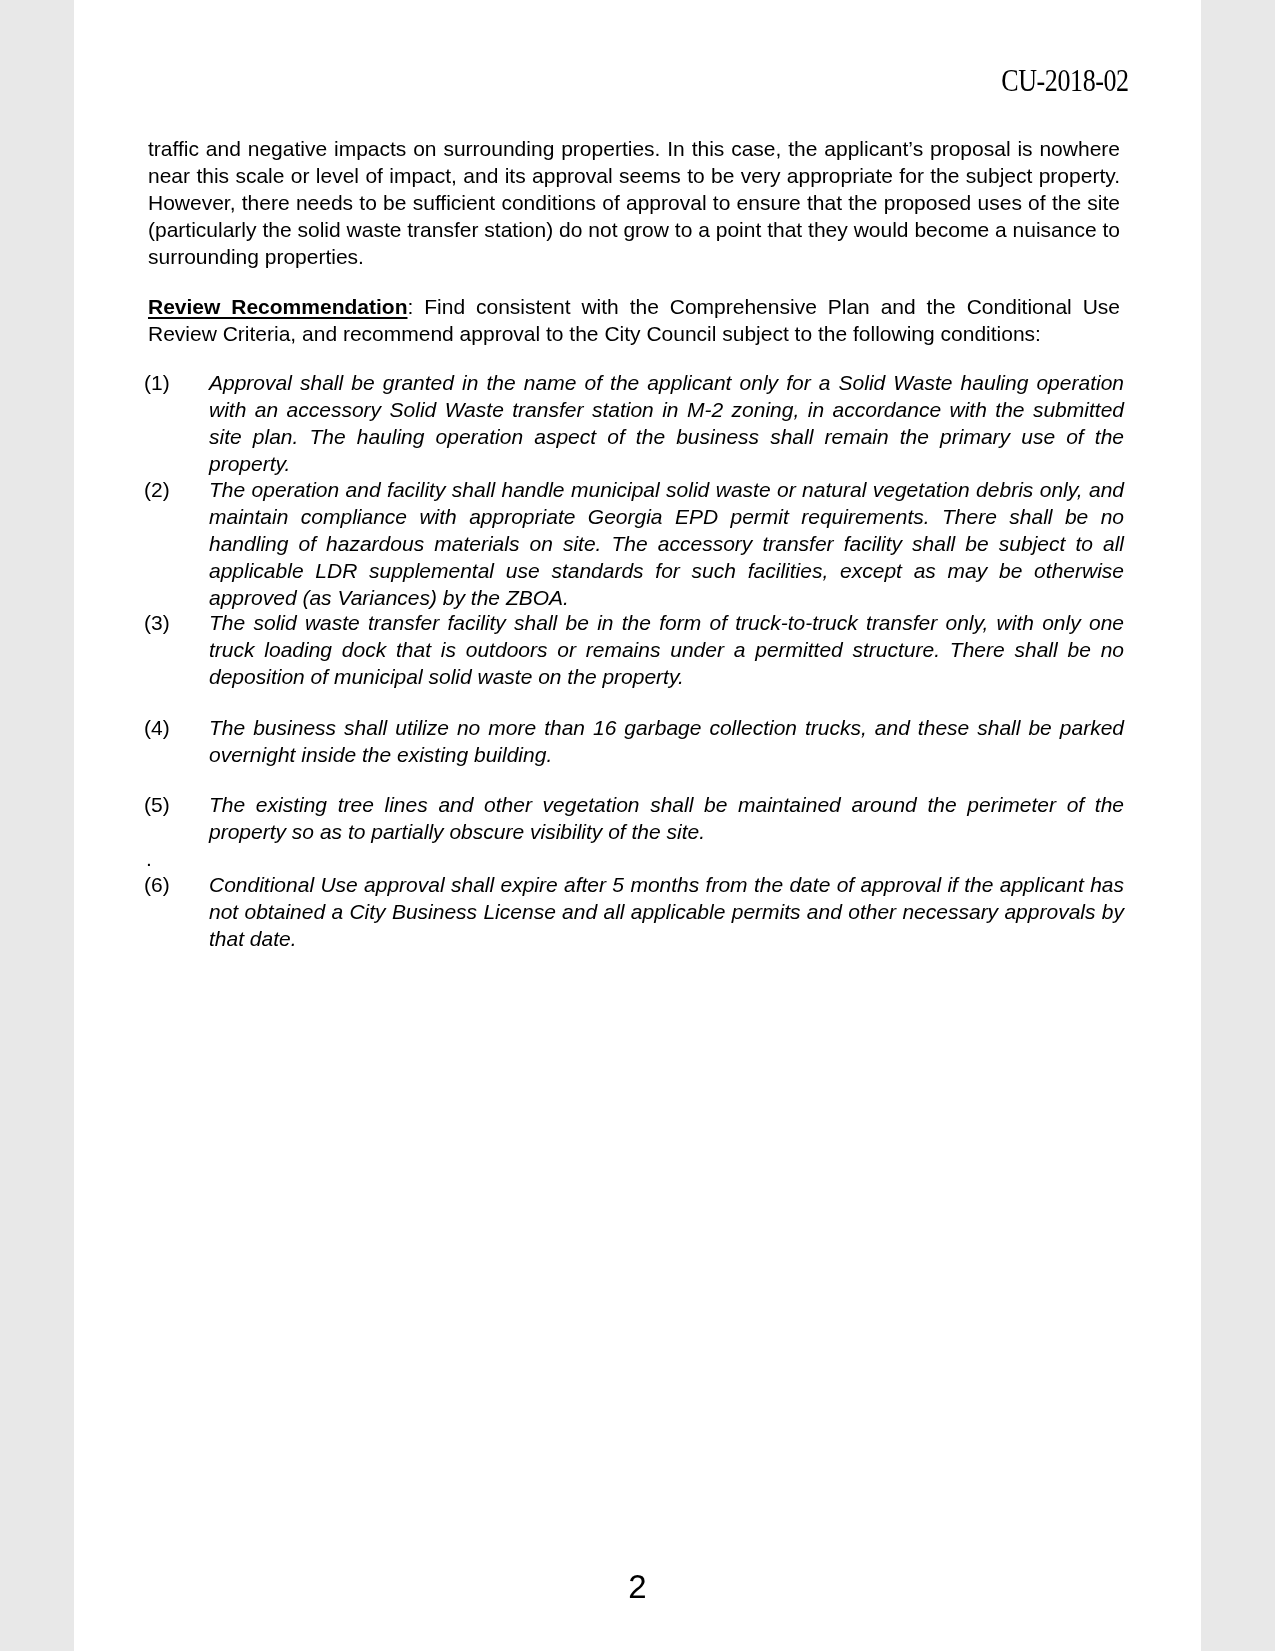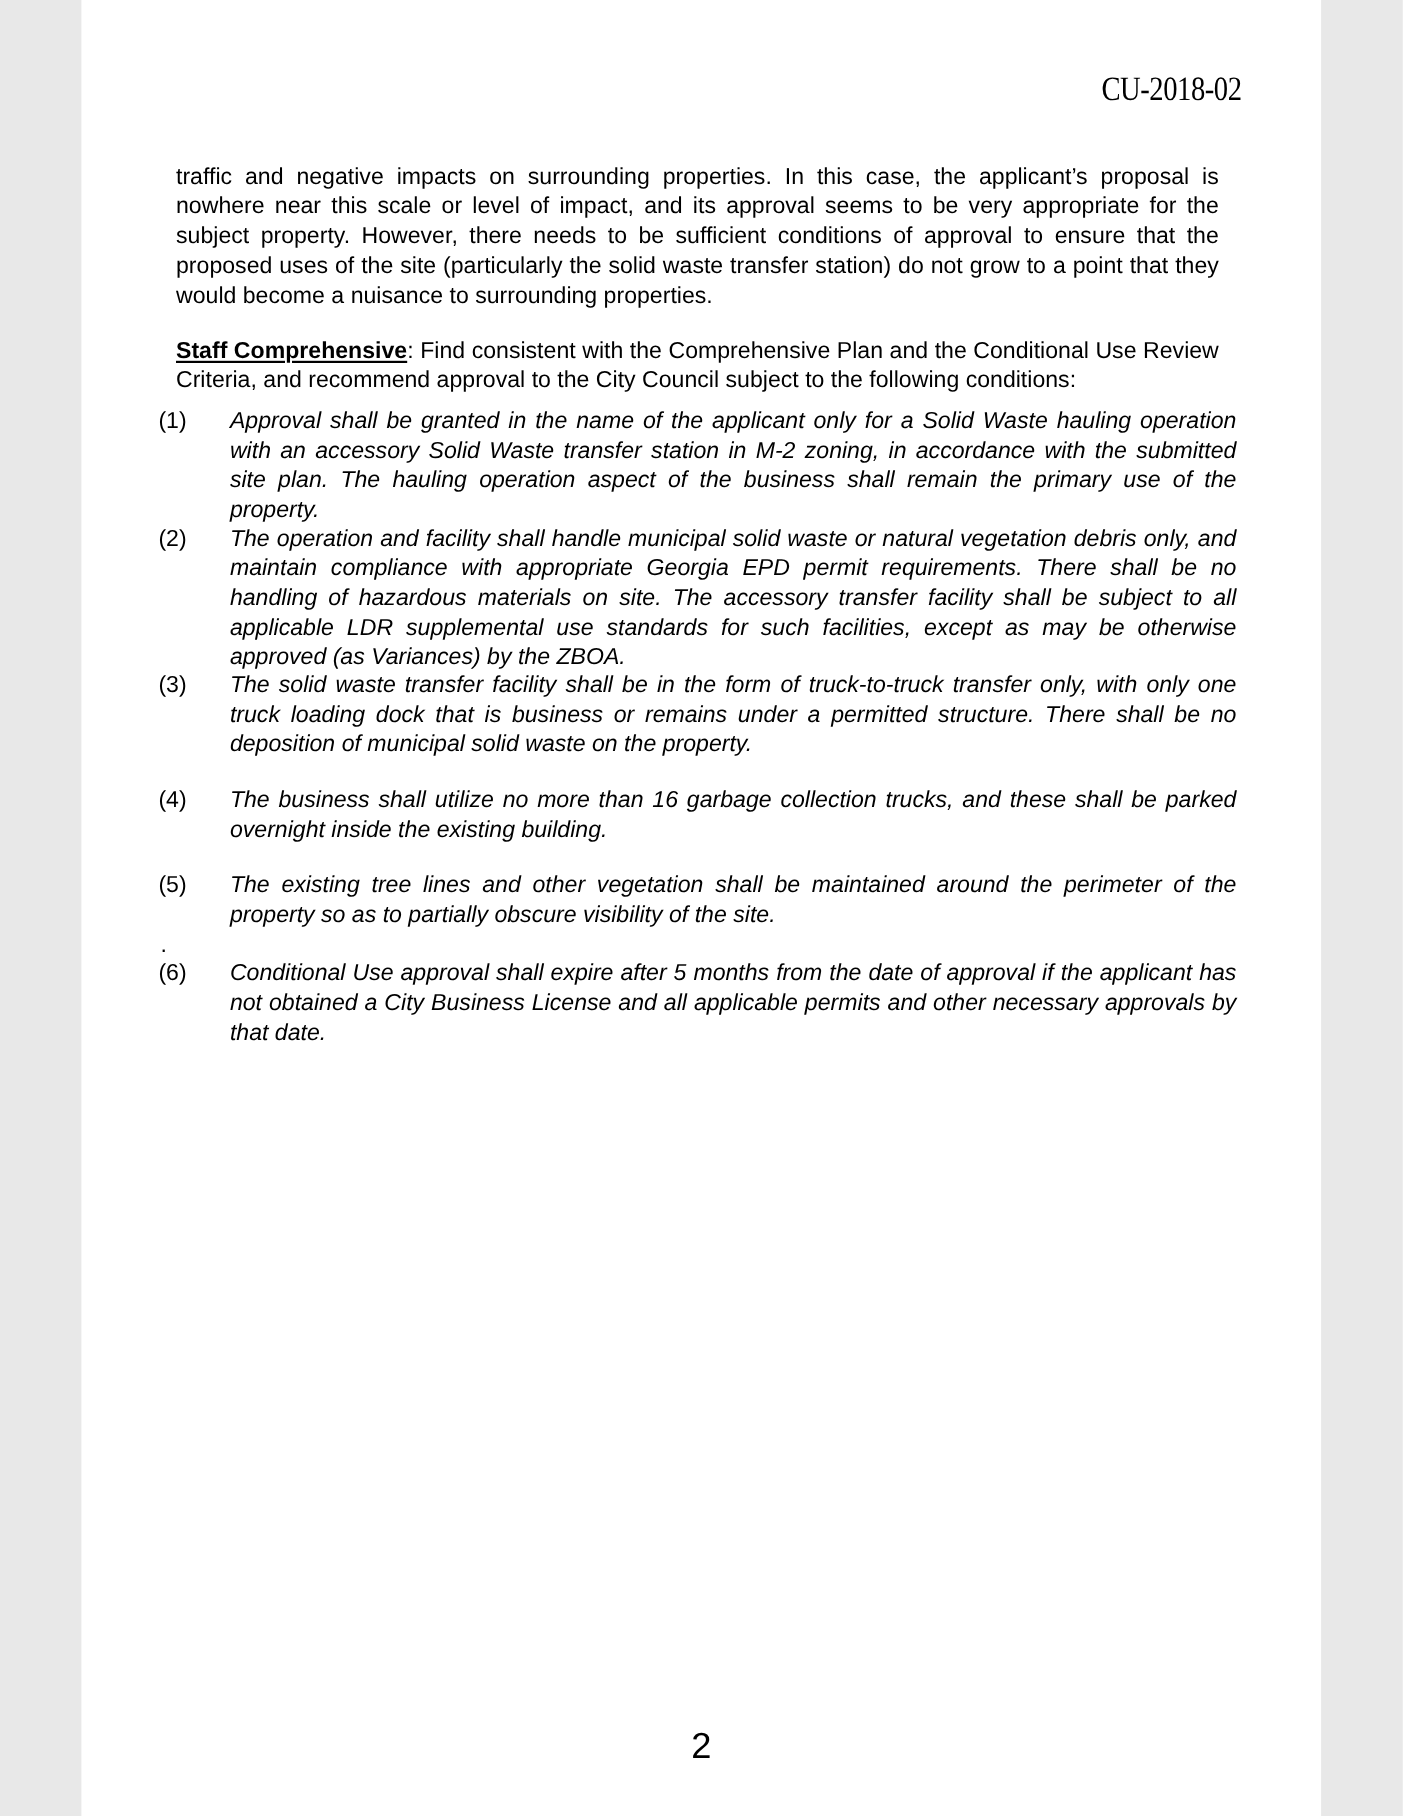--- a/index.html
+++ b/index.html
@@ -32,21 +32,21 @@
     display: inline-block;
     transform: scaleX(0.84);
     transform-origin: 100% 50%;
     letter-spacing: -0.5px;
     white-space: nowrap;
   }
   .para {
     position: absolute;
     left: 70px;
     right: 77px;
-    margin: 16px;
+    margin: 4px;
     text-align: justify;
   }
   .intro { top: 131px; }
   .staff { top: 289px; }
   .staff-label {
     font-weight: 700;
     text-decoration: underline;
     text-underline-offset: 3px;
     text-decoration-thickness: 2px;
   }
@@ -91,36 +91,36 @@
 <body>
 
 <div class="page">
 
   <div class="doc-ref">
     <span class="squeeze">CU-2018-02</span>
   </div>
 
   <p class="para intro">traffic and negative impacts on surrounding properties.  In this case, the applicant’s proposal is nowhere near this scale or level of impact, and its approval seems to be very appropriate for the subject property.  However, there needs to be sufficient conditions of approval to ensure that the proposed uses of the site (particularly the solid waste transfer station) do not grow to a point that they would become a nuisance to surrounding properties.</p>
 
-  <p class="para staff"><span class="staff-label">Staff Comprehensive</span><span>:</span>
+  <p class="para staff"><span class="staff-label">Review Recommendation</span><span>:</span>
     <span>Find consistent with the Comprehensive Plan and the Conditional Use Review Criteria, and recommend approval to the City Council subject to the following conditions:</span></p>
 
   <div class="cond c1">
     <span class="num">(1)</span>
     <div class="ctext">Approval shall be granted in the name of the applicant only for a Solid Waste hauling operation with an accessory Solid Waste transfer station in M-2 zoning, in accordance with the submitted site plan.  The hauling operation aspect of the business shall remain the primary use of the property.</div>
   </div>
 
   <div class="cond c2">
     <span class="num">(2)</span>
     <div class="ctext">The operation and facility shall handle municipal solid waste or natural vegetation debris only, and maintain compliance with appropriate Georgia EPD permit requirements.  There shall be no handling of hazardous materials on site. The accessory transfer facility shall be subject to all applicable LDR supplemental use standards for such facilities, except as may be otherwise approved (as Variances) by the ZBOA.</div>
   </div>
 
   <div class="cond c3">
     <span class="num">(3)</span>
-    <div class="ctext">The solid waste transfer facility shall be in the form of truck-to-truck transfer only, with only one truck loading dock that is business or remains under a permitted structure.  There shall be no deposition of municipal solid waste on the property.</div>
+    <div class="ctext">The solid waste transfer facility shall be in the form of truck-to-truck transfer only, with only one truck loading dock that is outdoors or remains under a permitted structure.  There shall be no deposition of municipal solid waste on the property.</div>
   </div>
 
   <div class="cond c4">
     <span class="num">(4)</span>
     <div class="ctext">The business shall utilize no more than 16 garbage collection trucks, and these shall be parked overnight inside the existing building.</div>
   </div>
 
   <div class="cond c5">
     <span class="num">(5)</span>
     <div class="ctext">The existing tree lines and other vegetation shall be maintained around the perimeter of the property so as to partially obscure visibility of the site.</div>

